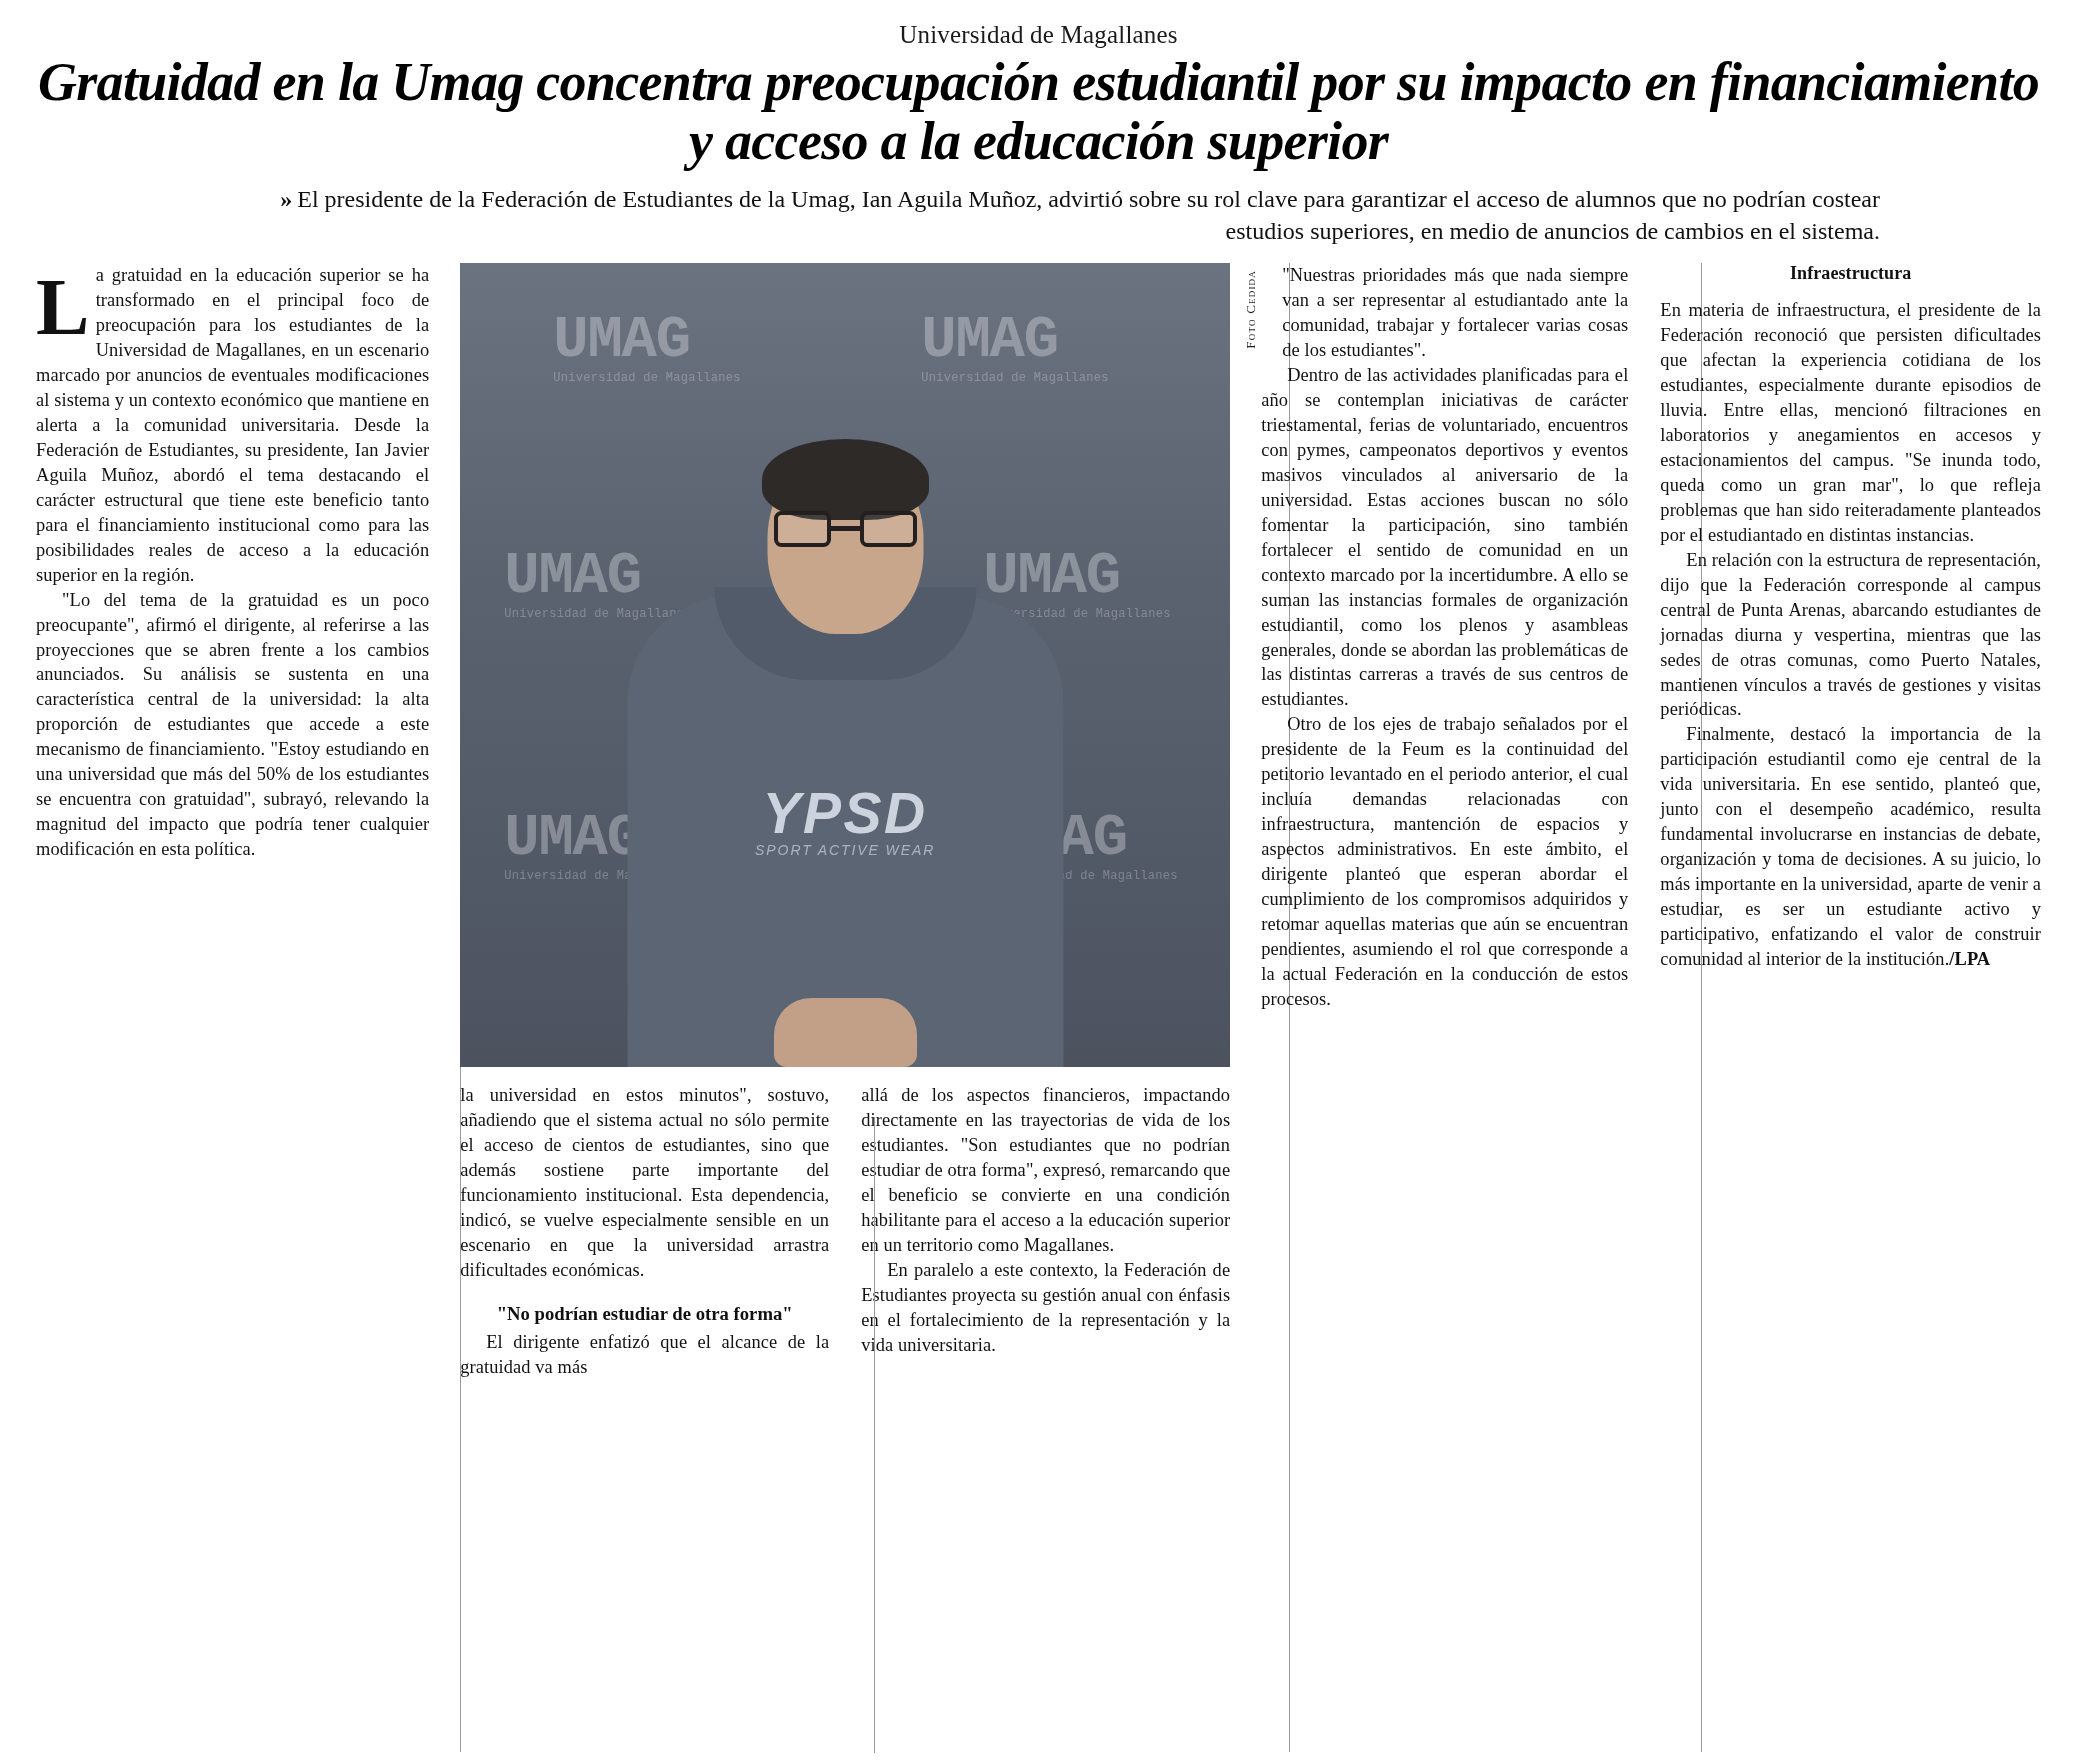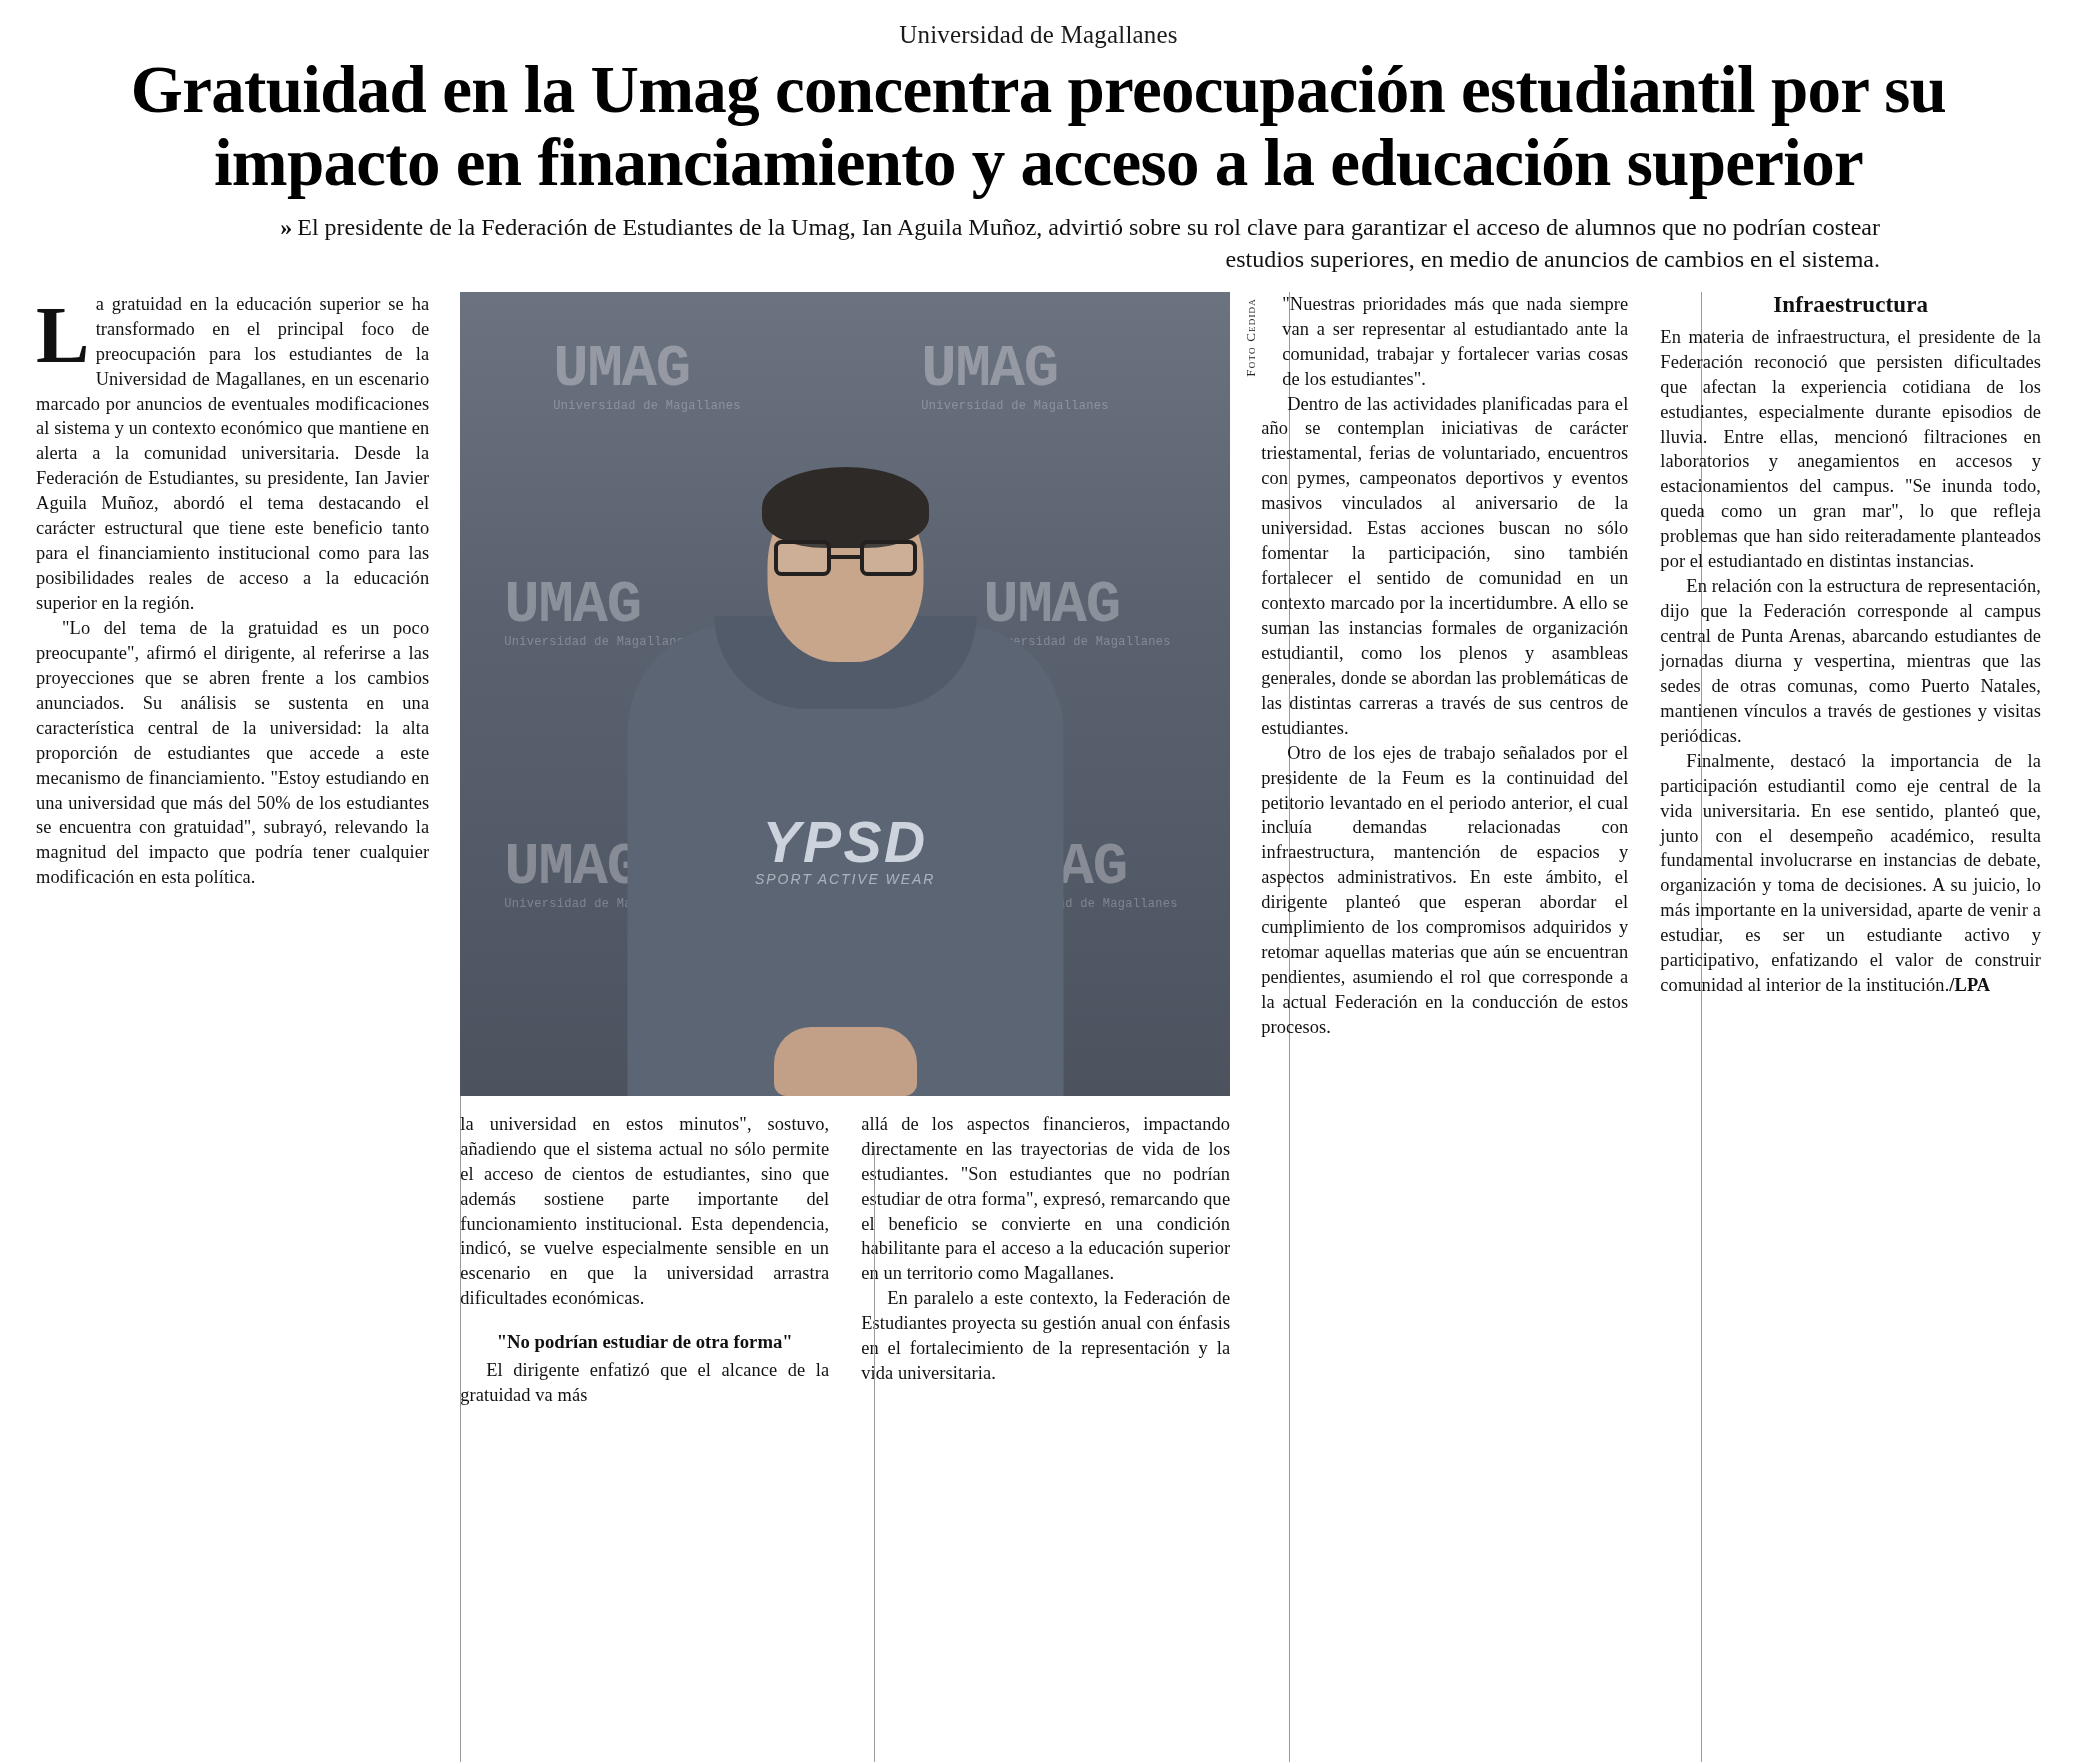--- a/index.html
+++ b/index.html
@@ -28,25 +28,26 @@
     font-family: "Liberation Serif", serif;
     font-size: 25px;
     letter-spacing: 0.2px;
     color: #1a1a1a;
     margin: 0 0 2.5px 0;
   }
   .headline {
     text-align: center;
     font-family: "Liberation Serif", serif;
     font-weight: bold;
-    font-size: 67px;
+    font-size: 54px;
     line-height: 1.09;
     letter-spacing: -0.7px;
     color: #000000;
     margin: 3.7px 0 0 0;
+    font-style: italic;
   }
   .subhead {
     margin: 13.7px auto 0 auto;
     width: 1683px;
     text-align: right;
     font-size: 24px;
     line-height: 1.32;
     color: #111111;
   }
   .subhead .arrow {
@@ -282,22 +283,22 @@
   .subhead-inline {
     text-align: center;
     font-weight: bold;
     font-size: 18.7px;
     line-height: 1.25;
     margin: 18.7px 0 5px 0;
   }
   .section-head {
     text-align: center;
     font-weight: bold;
-    font-size: 23px;
-    margin: 0 0 7px 0;
+    font-size: 18px;
+    margin: 0 0 14px 0;
     letter-spacing: 0.1px;
   }
   .lpa { font-weight: bold; }
 </style>
 </head>
 <body>
 
 <div class="page">
 
   <div class="kicker">Universidad de Magallanes</div>

